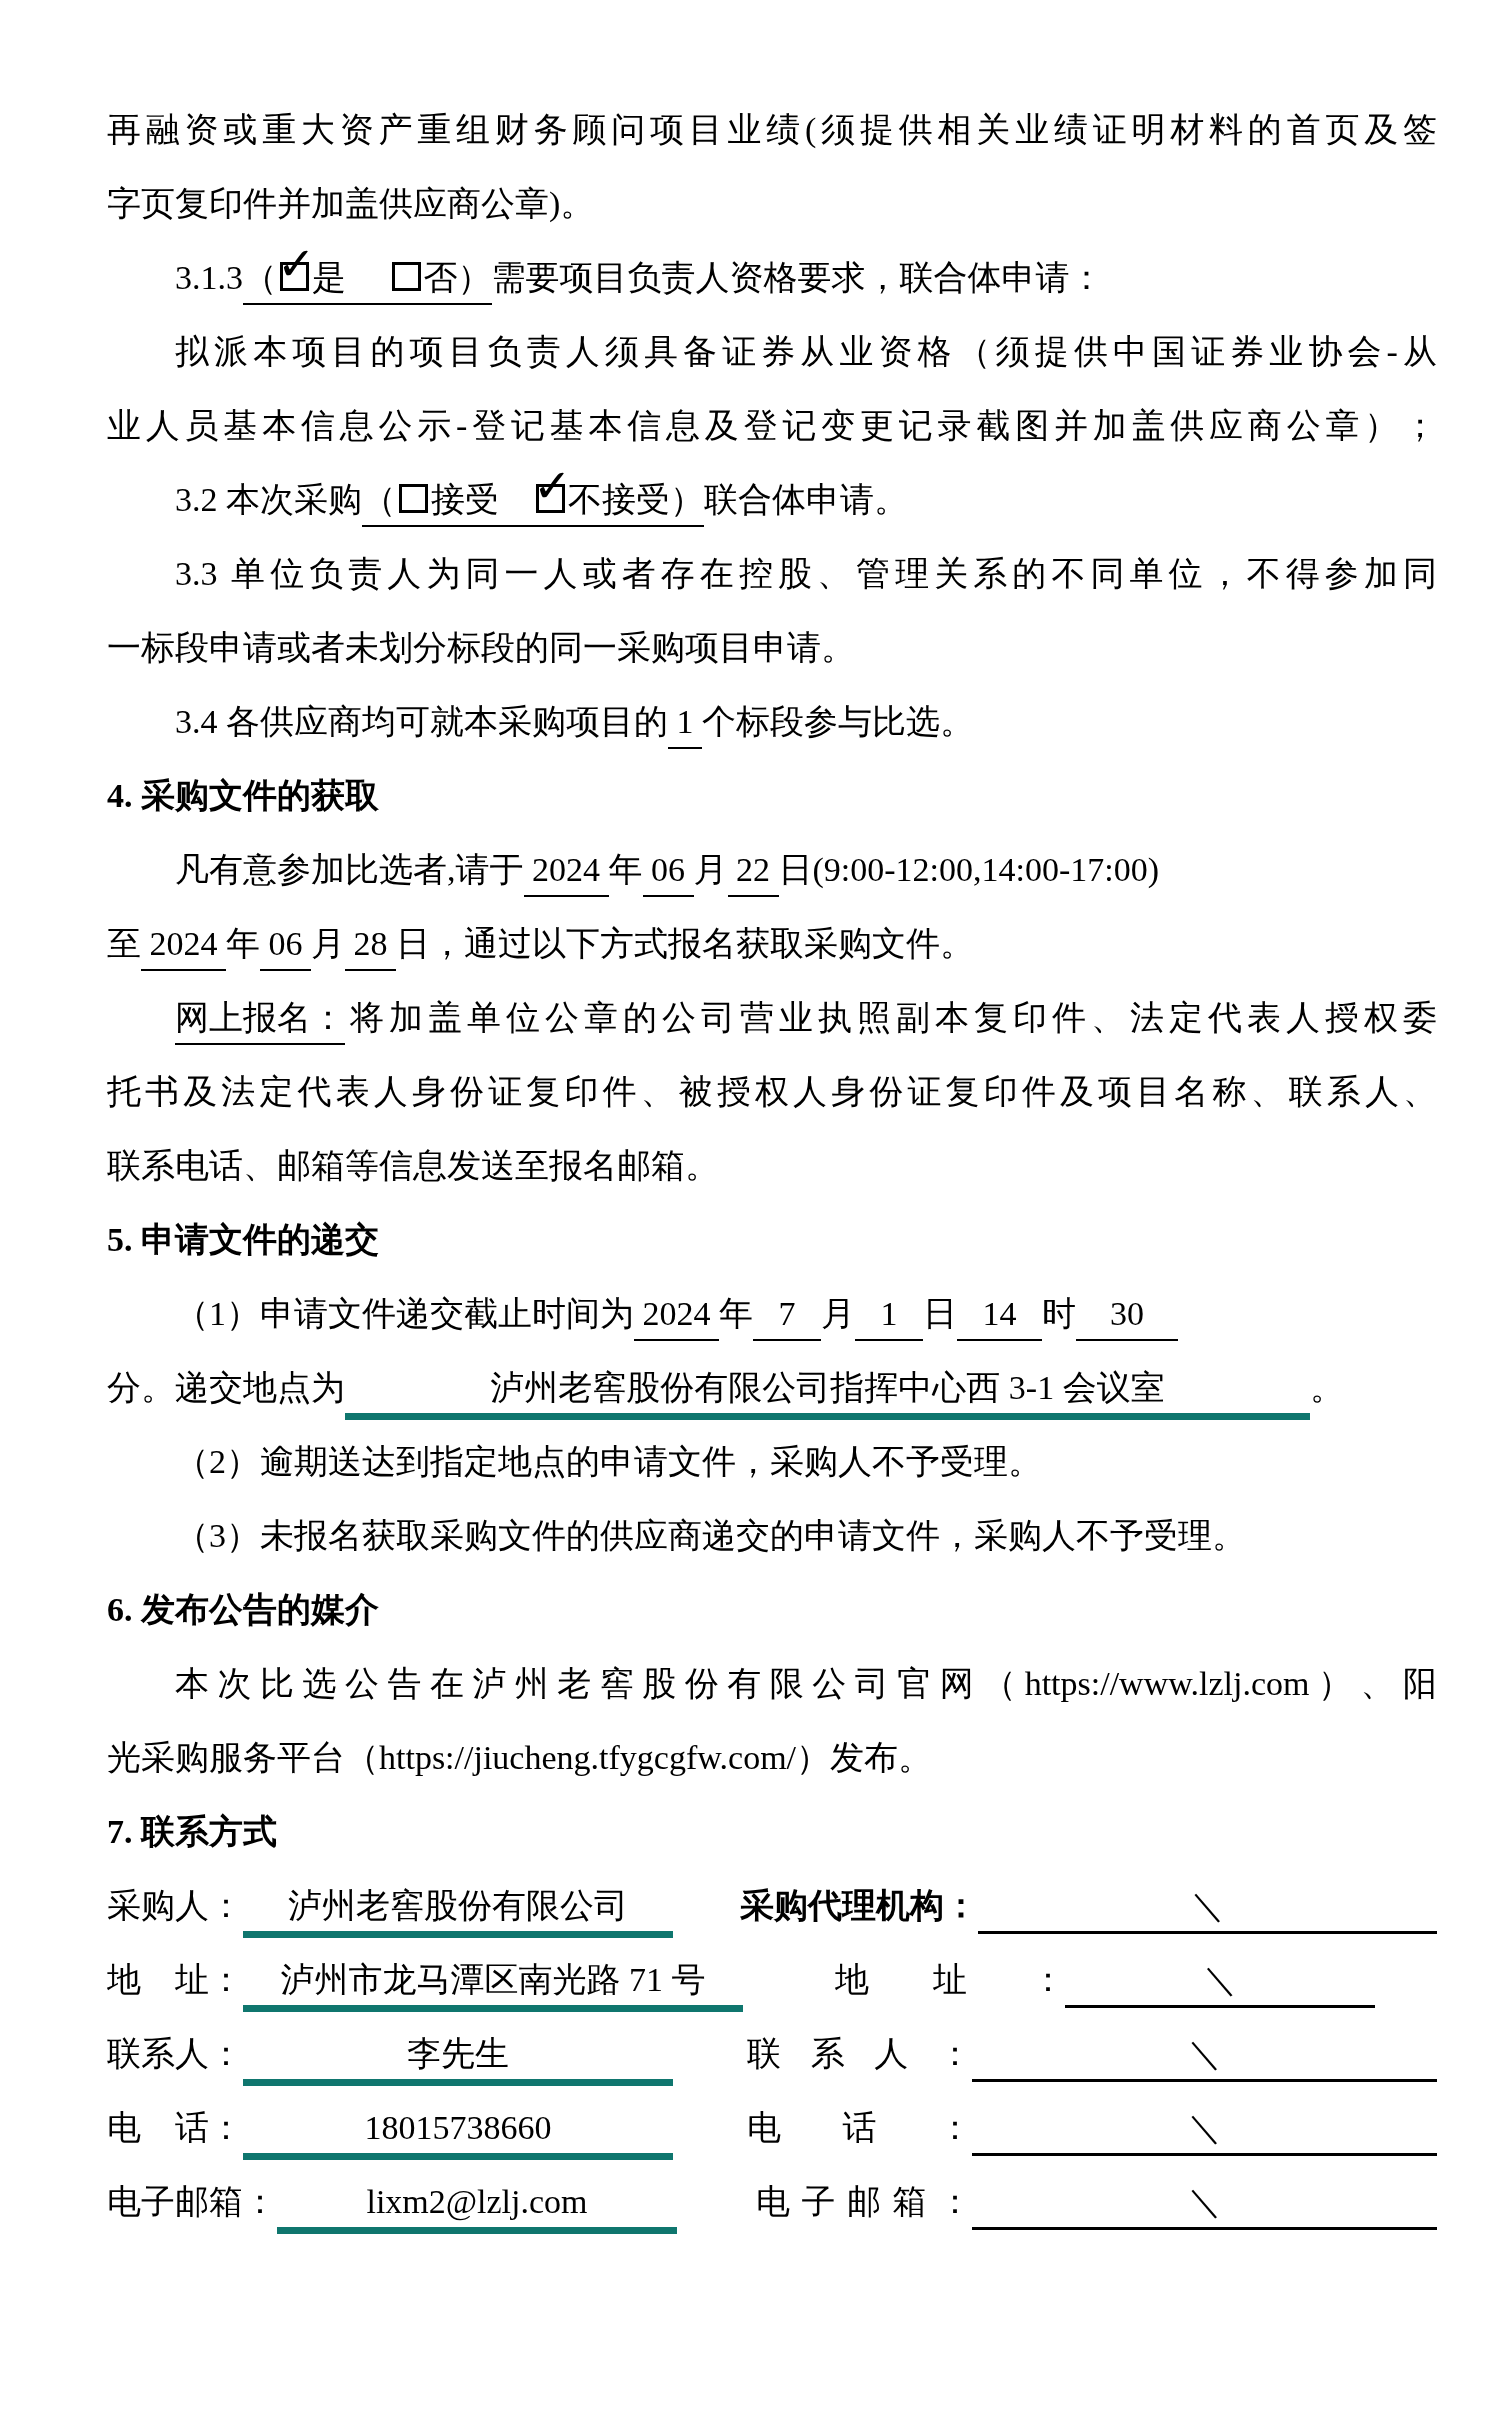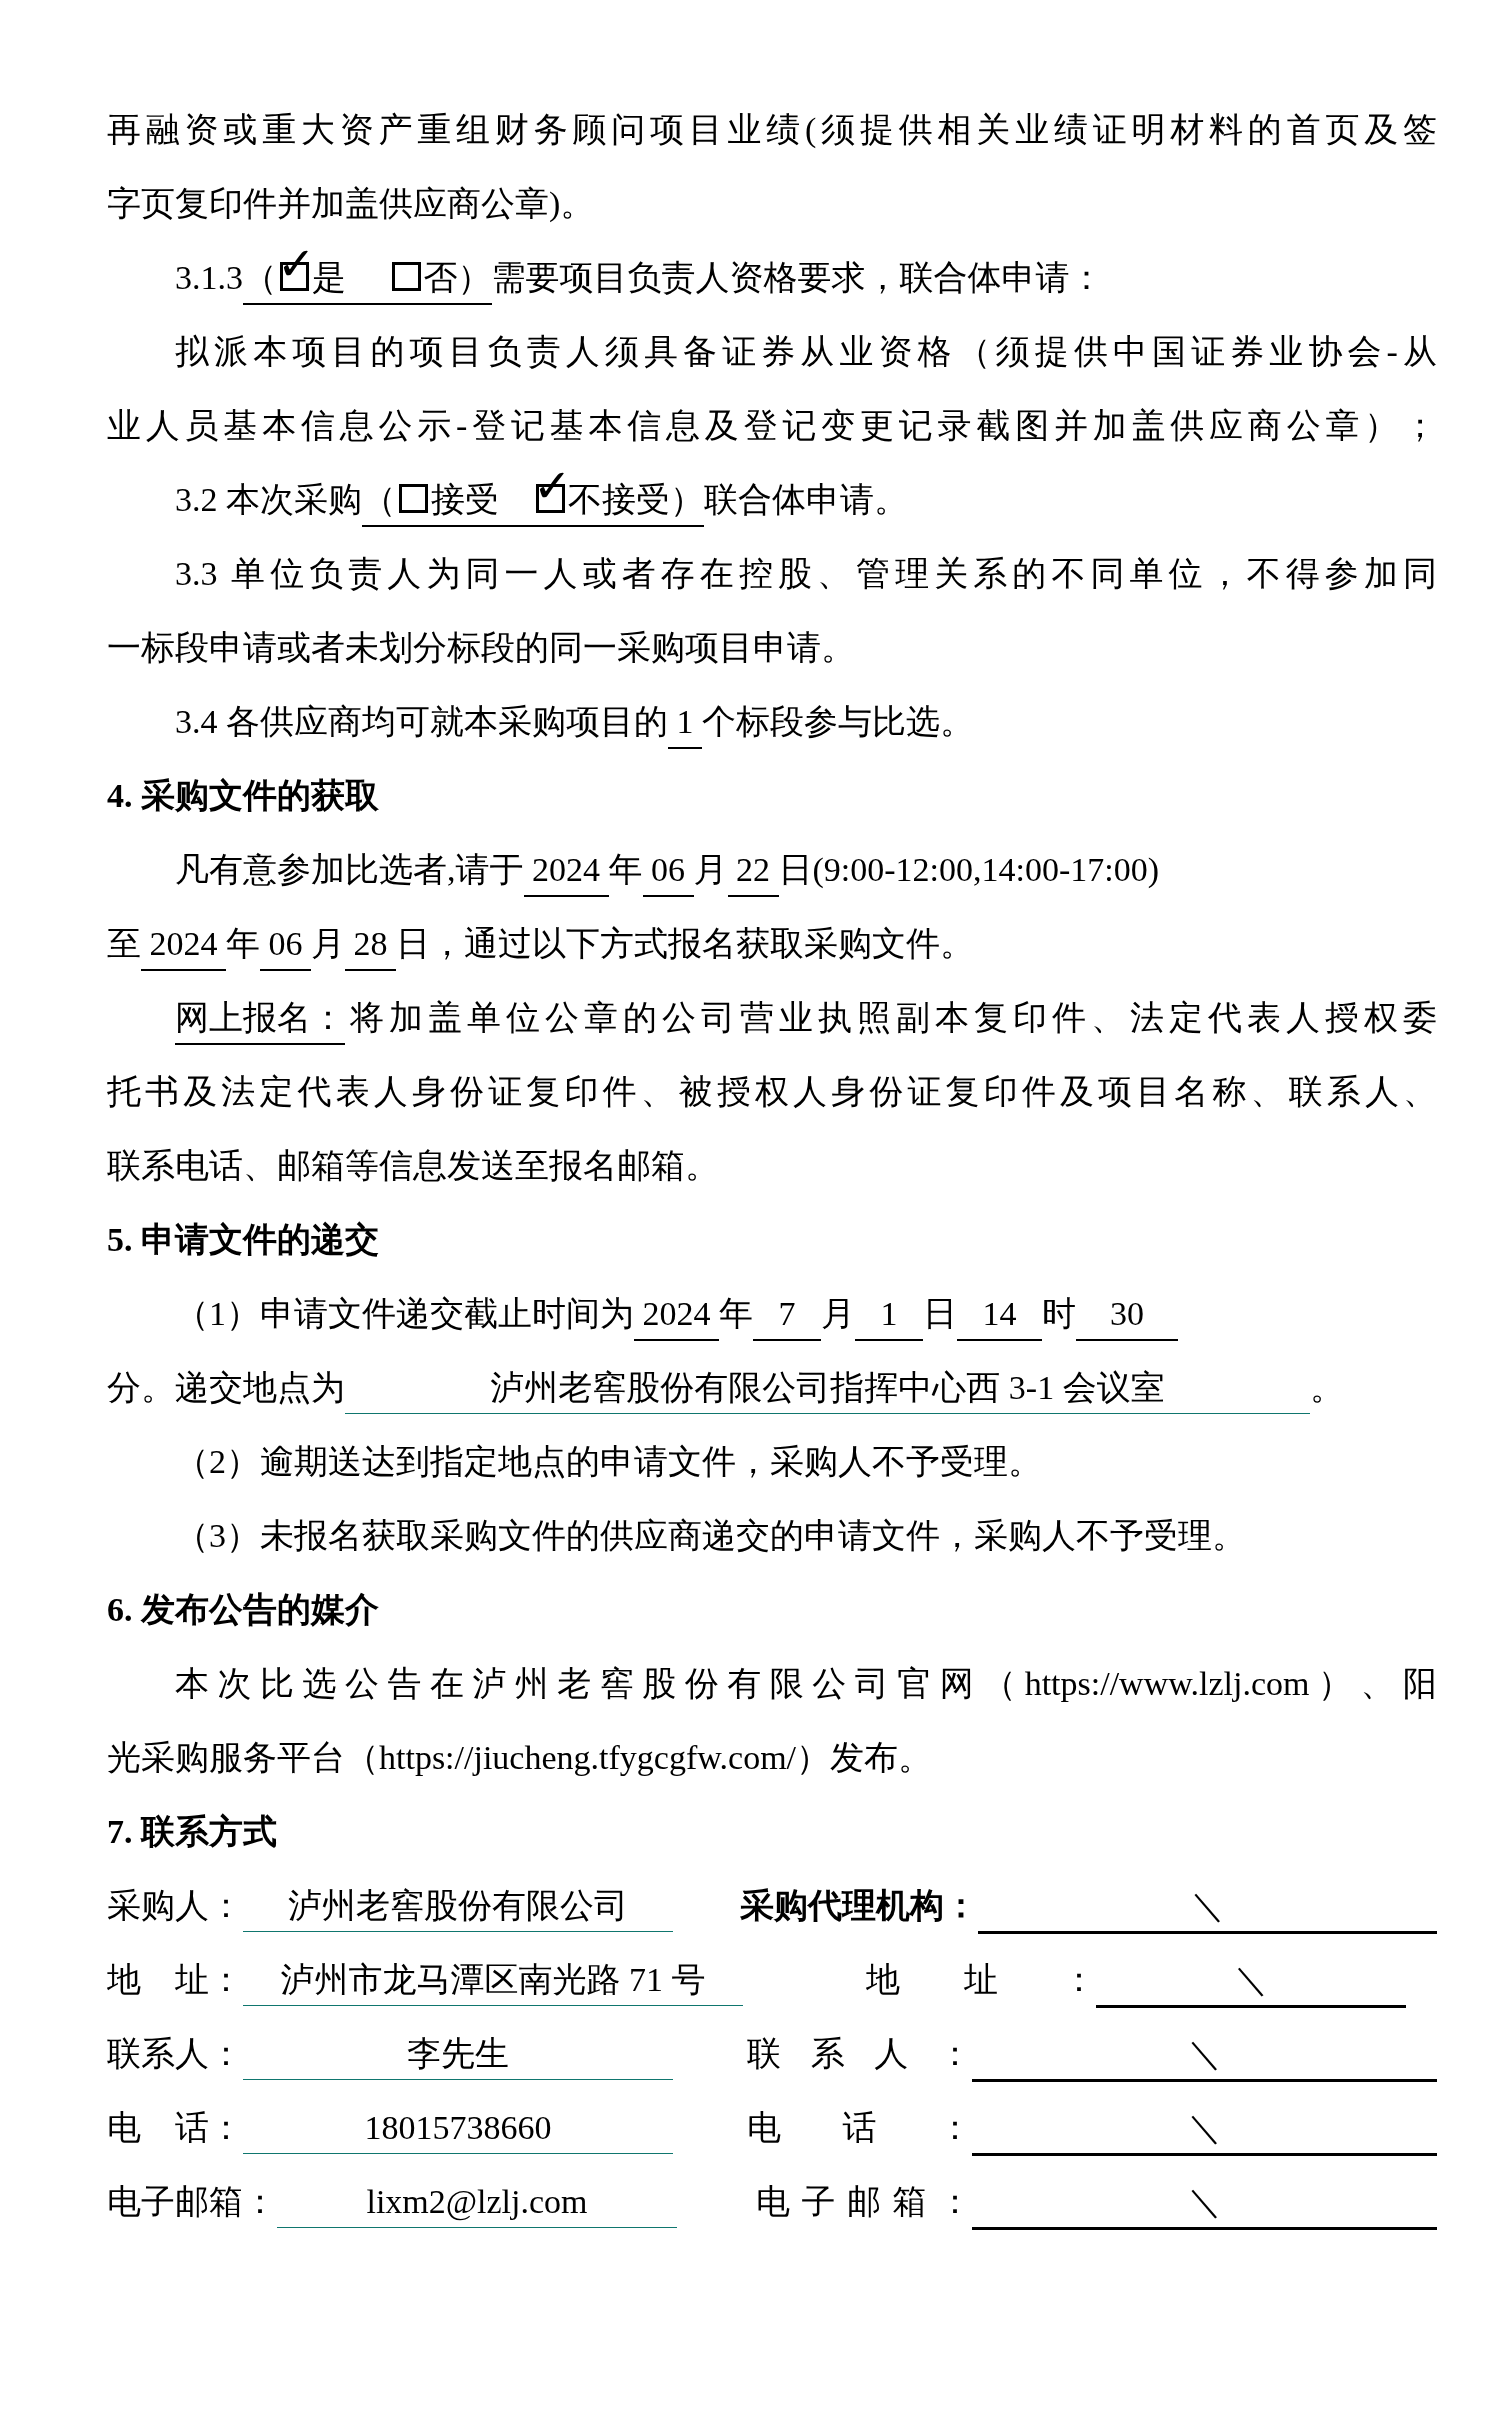--- a/index.html
+++ b/index.html
@@ -19,21 +19,21 @@
   .line.ind{padding-left:68px;}
   .line.head{font-weight:bold;}
   
   .u{
     display:inline-block;line-height:40px;padding-bottom:5px;
     border-bottom:2px solid #000;vertical-align:baseline;white-space:nowrap;
   }
   
   .uw{
     display:inline-block;line-height:40px;padding-bottom:5px;
-    border-bottom:1px solid #0f766e;text-align:center;vertical-align:baseline;
+    border-bottom:7px solid #0f766e;text-align:center;vertical-align:baseline;
     white-space:nowrap;overflow:visible;
   }
   
   .cb{
     display:inline-block;width:23px;height:23px;border:3px solid #000;
     position:relative;vertical-align:-2px;margin:0 3px;
   }
   .cb .mark{
     position:absolute;left:-6px;top:-24px;
     font-size:46px;font-weight:900;line-height:1;
@@ -86,21 +86,21 @@
         <span class="clabel">采购人：</span>
         <span class="uw" style="width: 430px;">泸州老窖股份有限公司</span>
         <span class="rwrap" style="width: 697px;">
           <span class="rlab" style="width: 238px; font-weight: bold;">采购代理机构：</span>
           <span class="rline">＼</span>
         </span>
       </div>
       <div class="line contact">
         <span class="clabel">地　址：</span>
         <span class="uw" style="width: 500px;">泸州市龙马潭区南光路 71 号</span>
-        <span class="rwrap" style="width: 602px; justify-content: center;">
+        <span class="rwrap" style="width: 602px;">
           <span class="rlab" style="width: 230px;">地址：</span>
           <span class="rline fixedw" style="width: 310px;">＼</span>
         </span>
       </div>
       <div class="line contact">
         <span class="clabel">联系人：</span>
         <span class="uw" style="width: 430px;">李先生</span>
         <span class="rwrap" style="width: 690px;">
           <span class="rlab" style="width: 225px;">联系人：</span>
           <span class="rline">＼</span>

